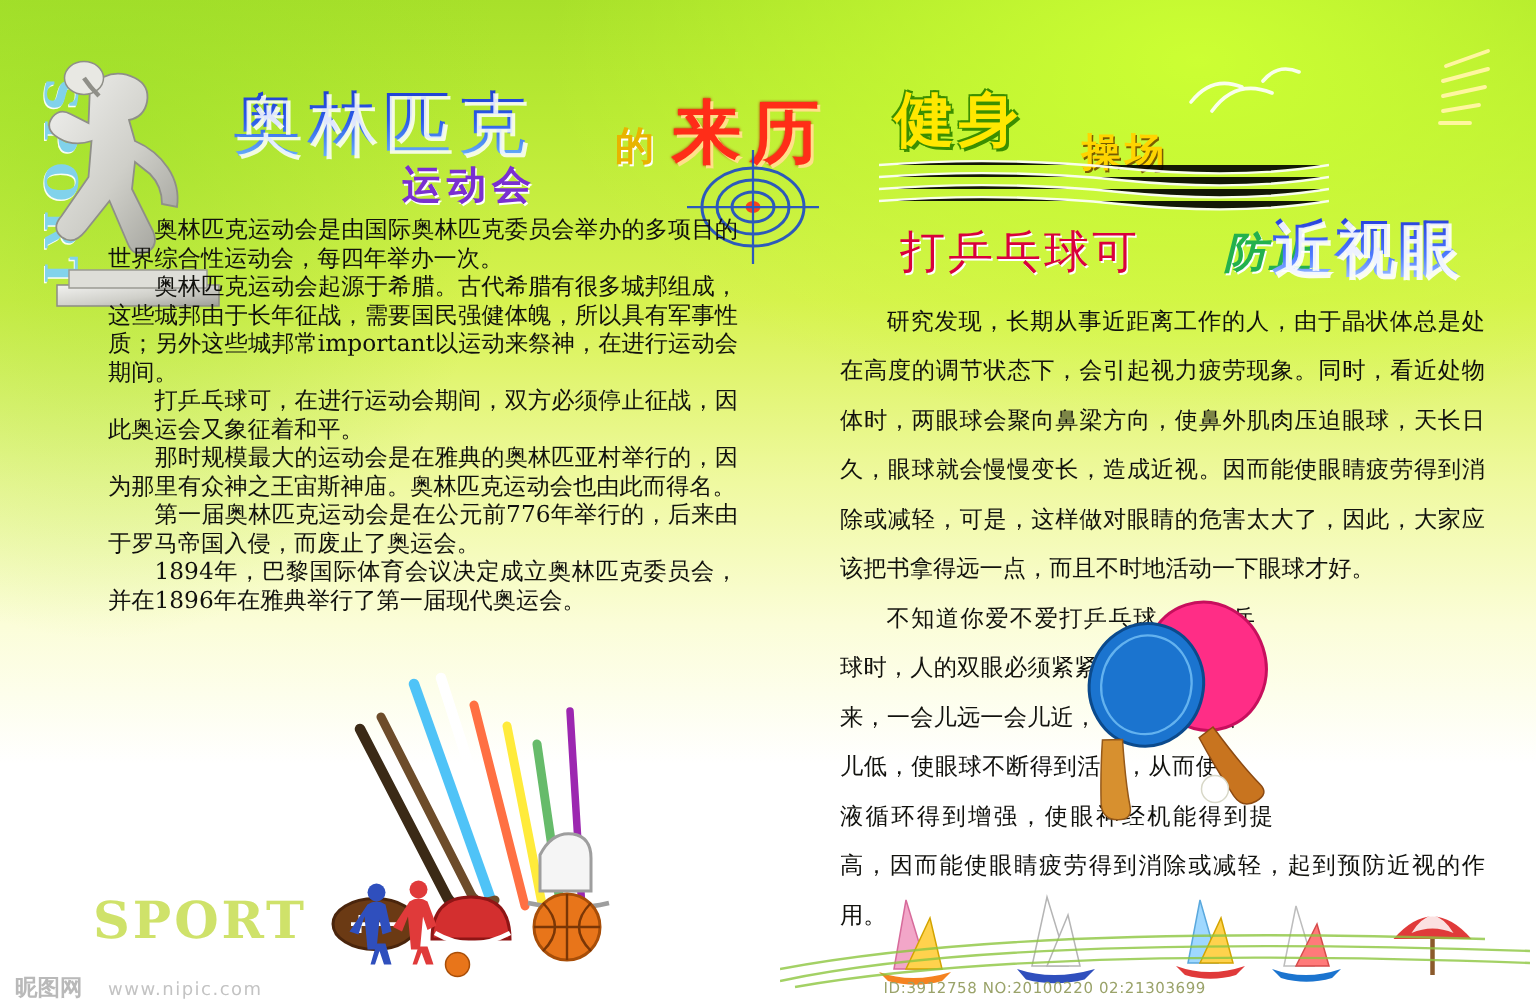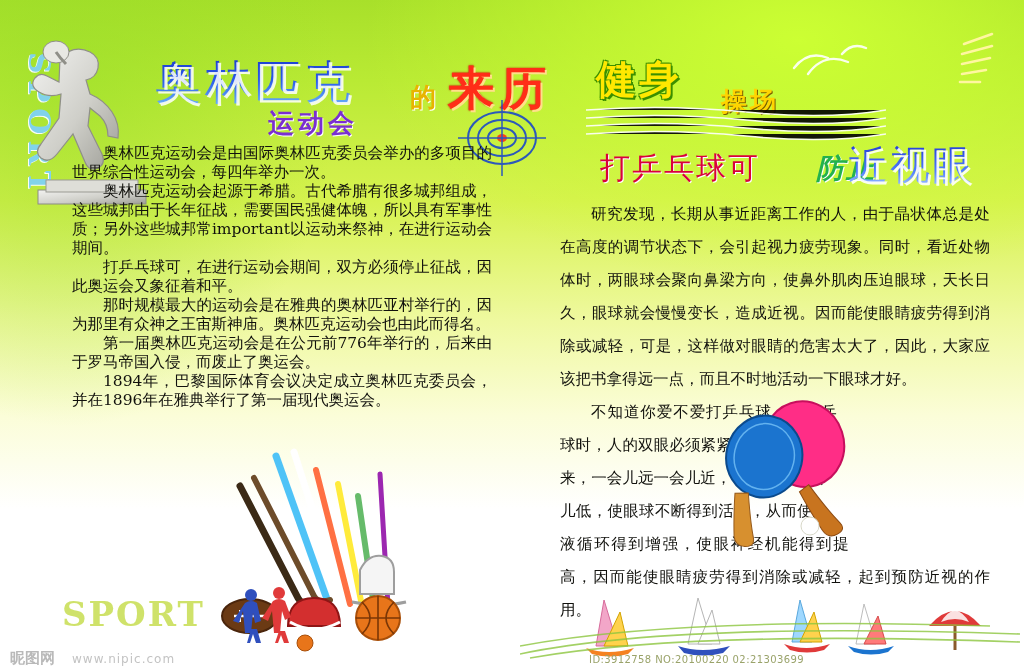--- a/index.html
+++ b/index.html
@@ -88,21 +88,21 @@
   }
   .t-pp2{
     position:absolute;left:816px;top:150px;
     font-size:28px;font-weight:bold;letter-spacing:2px;
     color:#23b14d;
     text-shadow:1px 1px 0 #fff;
     font-style:italic;
   }
   .t-pp3{
     position:absolute;left:848px;top:138px;
-    font-size:40px;font-weight:normal;letter-spacing:2px;
+    font-size:40px;font-weight:bold;letter-spacing:2px;
     background:linear-gradient(to bottom,#1b2fd0,#4f7cff 60%,#bfe0ff);
     -webkit-background-clip:text;background-clip:text;color:transparent;
     text-shadow:2px 2px 0 rgba(255,255,255,.9);
   }
 
   
   .col-left{
     position:absolute;left:72px;top:144px;width:420px;
     font-family:"DejaVu Serif","Liberation Serif",serif;
     font-size:15.5px;line-height:19px;color:#11110d;

